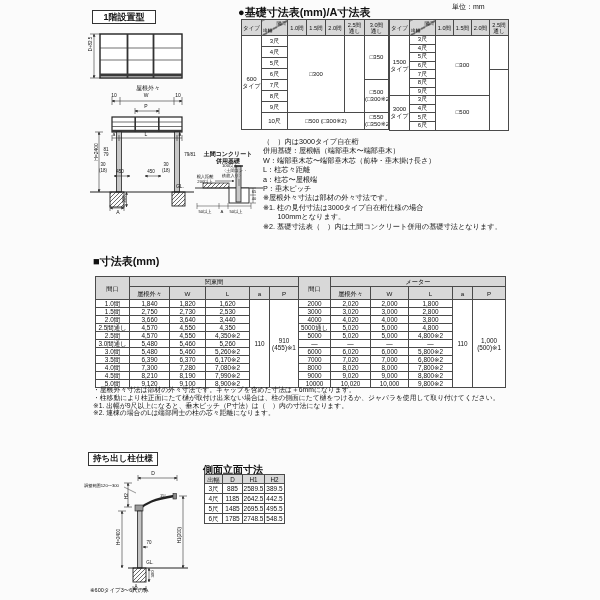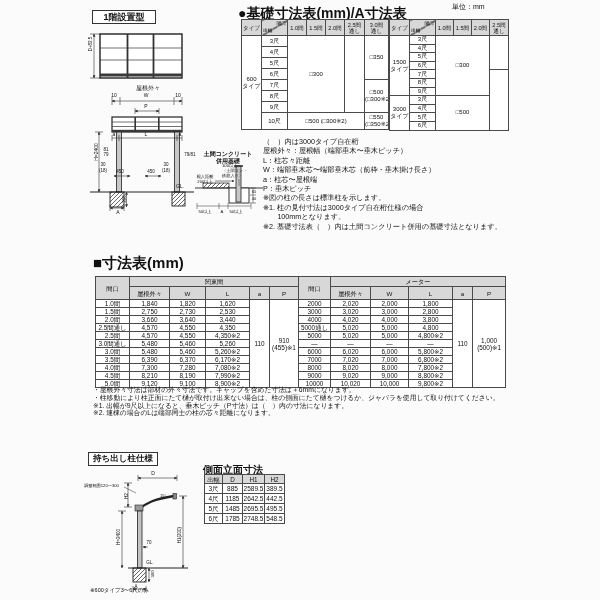--- a/index.html
+++ b/index.html
@@ -52,21 +52,21 @@
     <line x1="6" y1="52" x2="16" y2="52" stroke="#333" stroke-width="0.6"></line>
     <rect x="16" y="8" width="82" height="44" fill="#fff" stroke="#222" stroke-width="1.4"></rect>
     <rect x="42.6" y="8" width="1.8" height="44" fill="#333"></rect>
     <rect x="68.6" y="8" width="1.8" height="44" fill="#333"></rect>
     <line x1="16" y1="22" x2="98" y2="22" stroke="#333" stroke-width="0.7"></line>
     <line x1="16" y1="34" x2="98" y2="34" stroke="#333" stroke-width="0.7"></line>
     <rect x="16" y="47.5" width="82" height="3" fill="#3a3a3a"></rect>
   </svg>
   <div class="rot" style="left:88px;top:62px;width:36px;font-size:4.5px;text-align:center;">D+82.5</div>
 
-  <div class="abs bold" style="left:238px;top:5px;font-size:14px;">●基礎寸法表(mm)/A寸法表</div>
+  <div class="abs bold" style="left:238px;top:5px;font-size:11px;">●基礎寸法表(mm)/A寸法表</div>
   <div class="abs" style="left:452px;top:2px;font-size:7px;">単位：mm</div>
 
   <table class="ftable" id="f-left" style="left:241px;top:19px;width:147px;">
     <colgroup>
         <col style="width:20px">
         <col style="width:26px">
         <col style="width:19px">
         <col style="width:19px">
         <col style="width:19px">
         <col style="width:20px">
@@ -302,32 +302,32 @@
 〈土間コン・
 鉄筋入り〉</div>
   <div class="dimlab" style="left:197px;top:209px;width:16px;font-size:4.2px;">50以上</div>
   <div class="dimlab" style="left:218px;top:209px;width:8px;font-size:4.2px;">A</div>
   <div class="dimlab" style="left:228px;top:209px;width:16px;font-size:4.2px;">50以上</div>
   <div class="dimlab" style="left:249px;top:189px;width:10px;font-size:4px;">65</div>
   <div class="dimlab" style="left:249px;top:196px;width:10px;font-size:4px;">40</div>
 
   <div class="abs" id="notes" style="left:263px;top:137px;width:235px;">
       <div class="nline">（　）内は3000タイプ自在桁</div>
-      <div class="nline">屋根外々：屋根幅（端部垂木〜垂木ピッチ）</div>
+      <div class="nline">併用基礎：屋根幅（端部垂木〜端部垂木）</div>
+      <div class="nline">W：端部垂木芯〜端部垂木芯（前枠・垂木掛け長さ）</div>
       <div class="nline">L：柱芯々距離</div>
-      <div class="nline">W：端部垂木芯〜端部垂木芯（前枠・垂木掛け長さ）</div>
       <div class="nline">a：柱芯〜屋根端</div>
       <div class="nline">P：垂木ピッチ</div>
-      <div class="nline">※図の柱の長さは標準柱を示します。</div>
+      <div class="nline">※屋根外々寸法は部材の外々寸法です。</div>
       <div class="nline">※1. 柱の見付寸法は3000タイプ自在桁仕様の場合</div>
       <div class="nline">　　100mmとなります。</div>
       <div class="nline">※2. 基礎寸法表（　）内は土間コンクリート併用の基礎寸法となります。</div>
     </div>
 
-  <div class="abs bold" style="left:93px;top:254px;font-size:15px;">■寸法表(mm)</div>
+  <div class="abs bold" style="left:93px;top:254px;font-size:11px;">■寸法表(mm)</div>
   <table id="dim-table" style="left:95px;top:276px;width:410px;">
     <colgroup>
       <col style="width:34px">
         <col style="width:40px">
         <col style="width:36px">
         <col style="width:44px">
         <col style="width:20px">
         <col style="width:29px">
       <col style="width:32px">
         <col style="width:40px">

